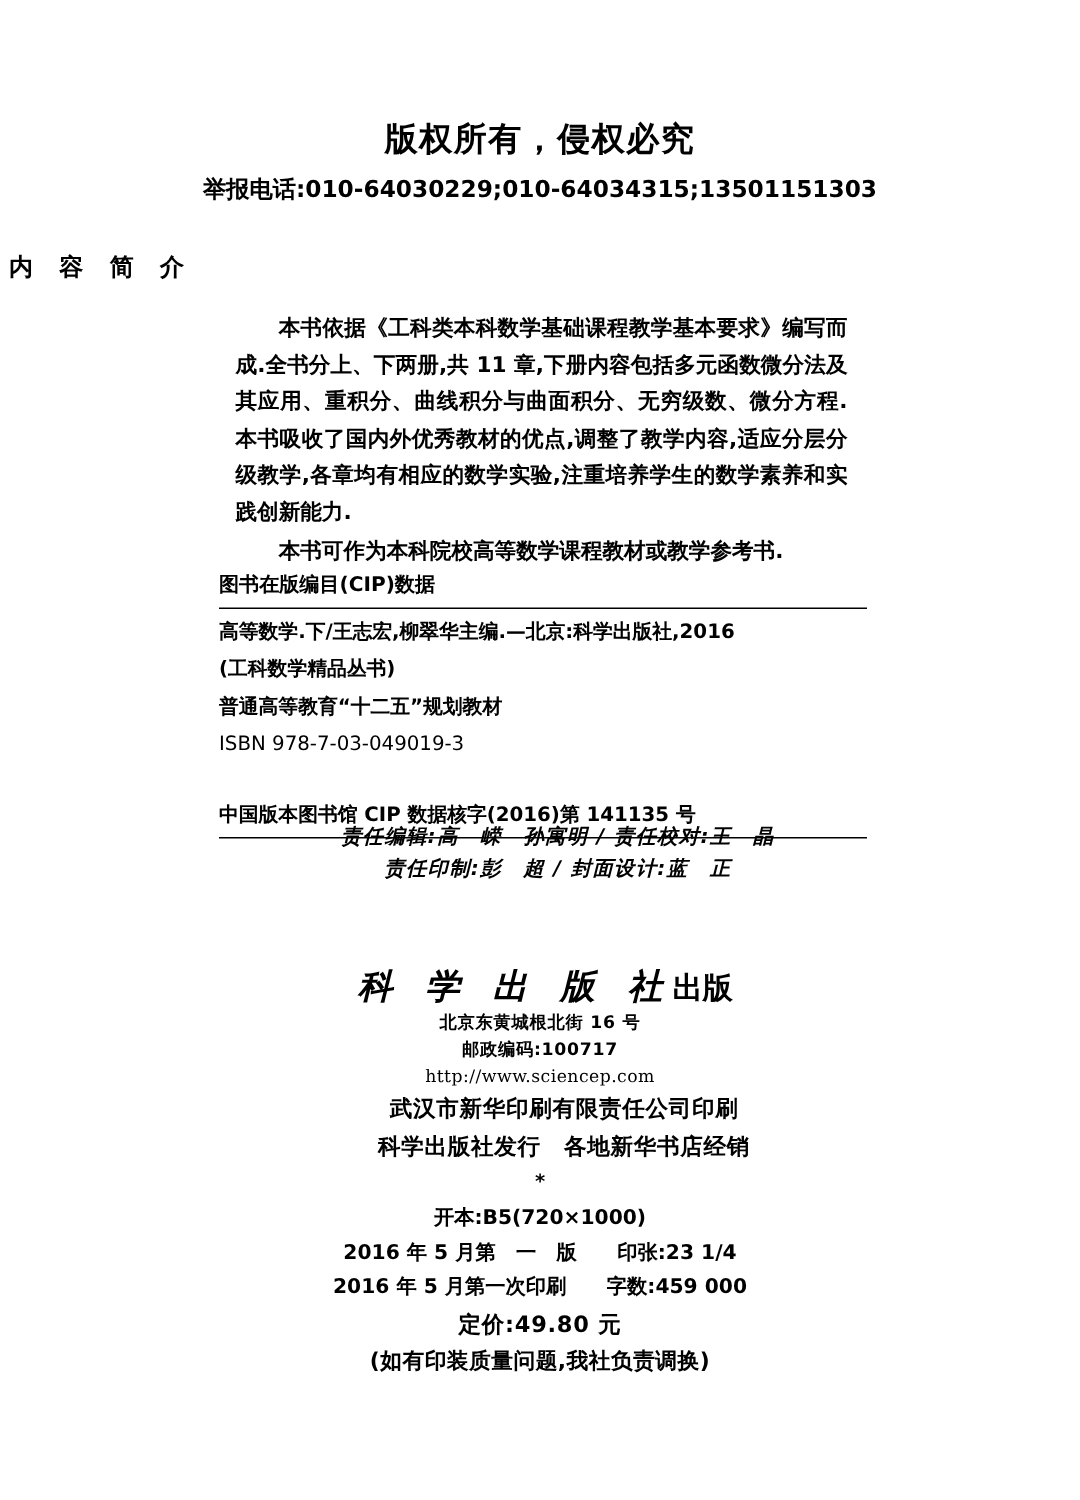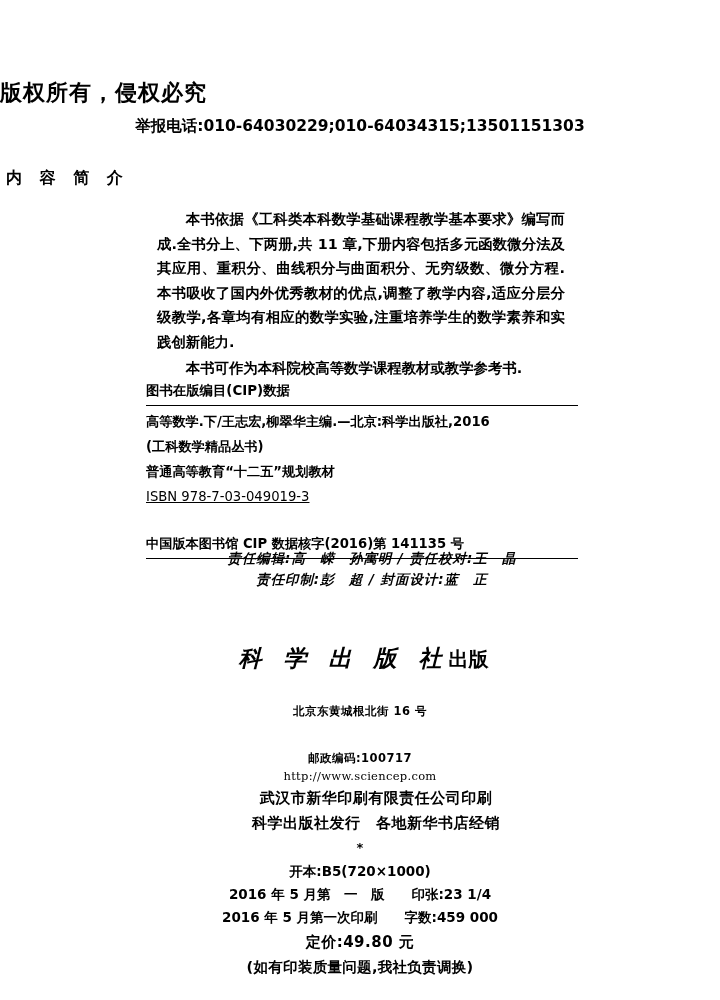--- a/index.html
+++ b/index.html
@@ -22,20 +22,21 @@
     height: 1000px;
     background: #fff;
   }
 
   
   .banner-title {
     position: absolute;
     top: 78px;
     left: 0;
     width: 720px;
+    text-align: center;
     font-size: 22px;
     font-weight: bold;
     letter-spacing: 1px;
     font-family: "DejaVu Sans", "Liberation Sans", sans-serif;
   }
   .banner-phone {
     position: absolute;
     top: 116px;
     left: 0;
     width: 720px;
@@ -102,21 +103,20 @@
   }
   .cip-line {
     font-weight: bold;
     font-size: 13.2px;
     line-height: 25px;
     white-space: nowrap;
   }
   .cip-line.plain {
     font-weight: normal;
     font-family: "DejaVu Sans", "Liberation Sans", sans-serif;
-    text-decoration: underline;
   }
   .cip-gap {
     height: 11px;
   }
   .cip-class {
     font-weight: bold;
     font-size: 13.2px;
     line-height: 25px;
     white-space: pre;
   }
@@ -160,21 +160,20 @@
     font-style: normal;
     font-family: "DejaVu Sans", "Liberation Sans", sans-serif;
     font-size: 20px;
     letter-spacing: 0px;
   }
   .addr-line {
     font-size: 11.5px;
     font-weight: bold;
     line-height: 18px;
     letter-spacing: 0.5px;
-    margin-top: 29px;
   }
   .url-line {
     font-size: 11.5px;
     font-weight: normal;
     line-height: 19px;
     font-family: "DejaVu Serif", "Liberation Serif", serif;
     letter-spacing: 0.3px;
   }
   .printer-line {
     font-size: 15px;

